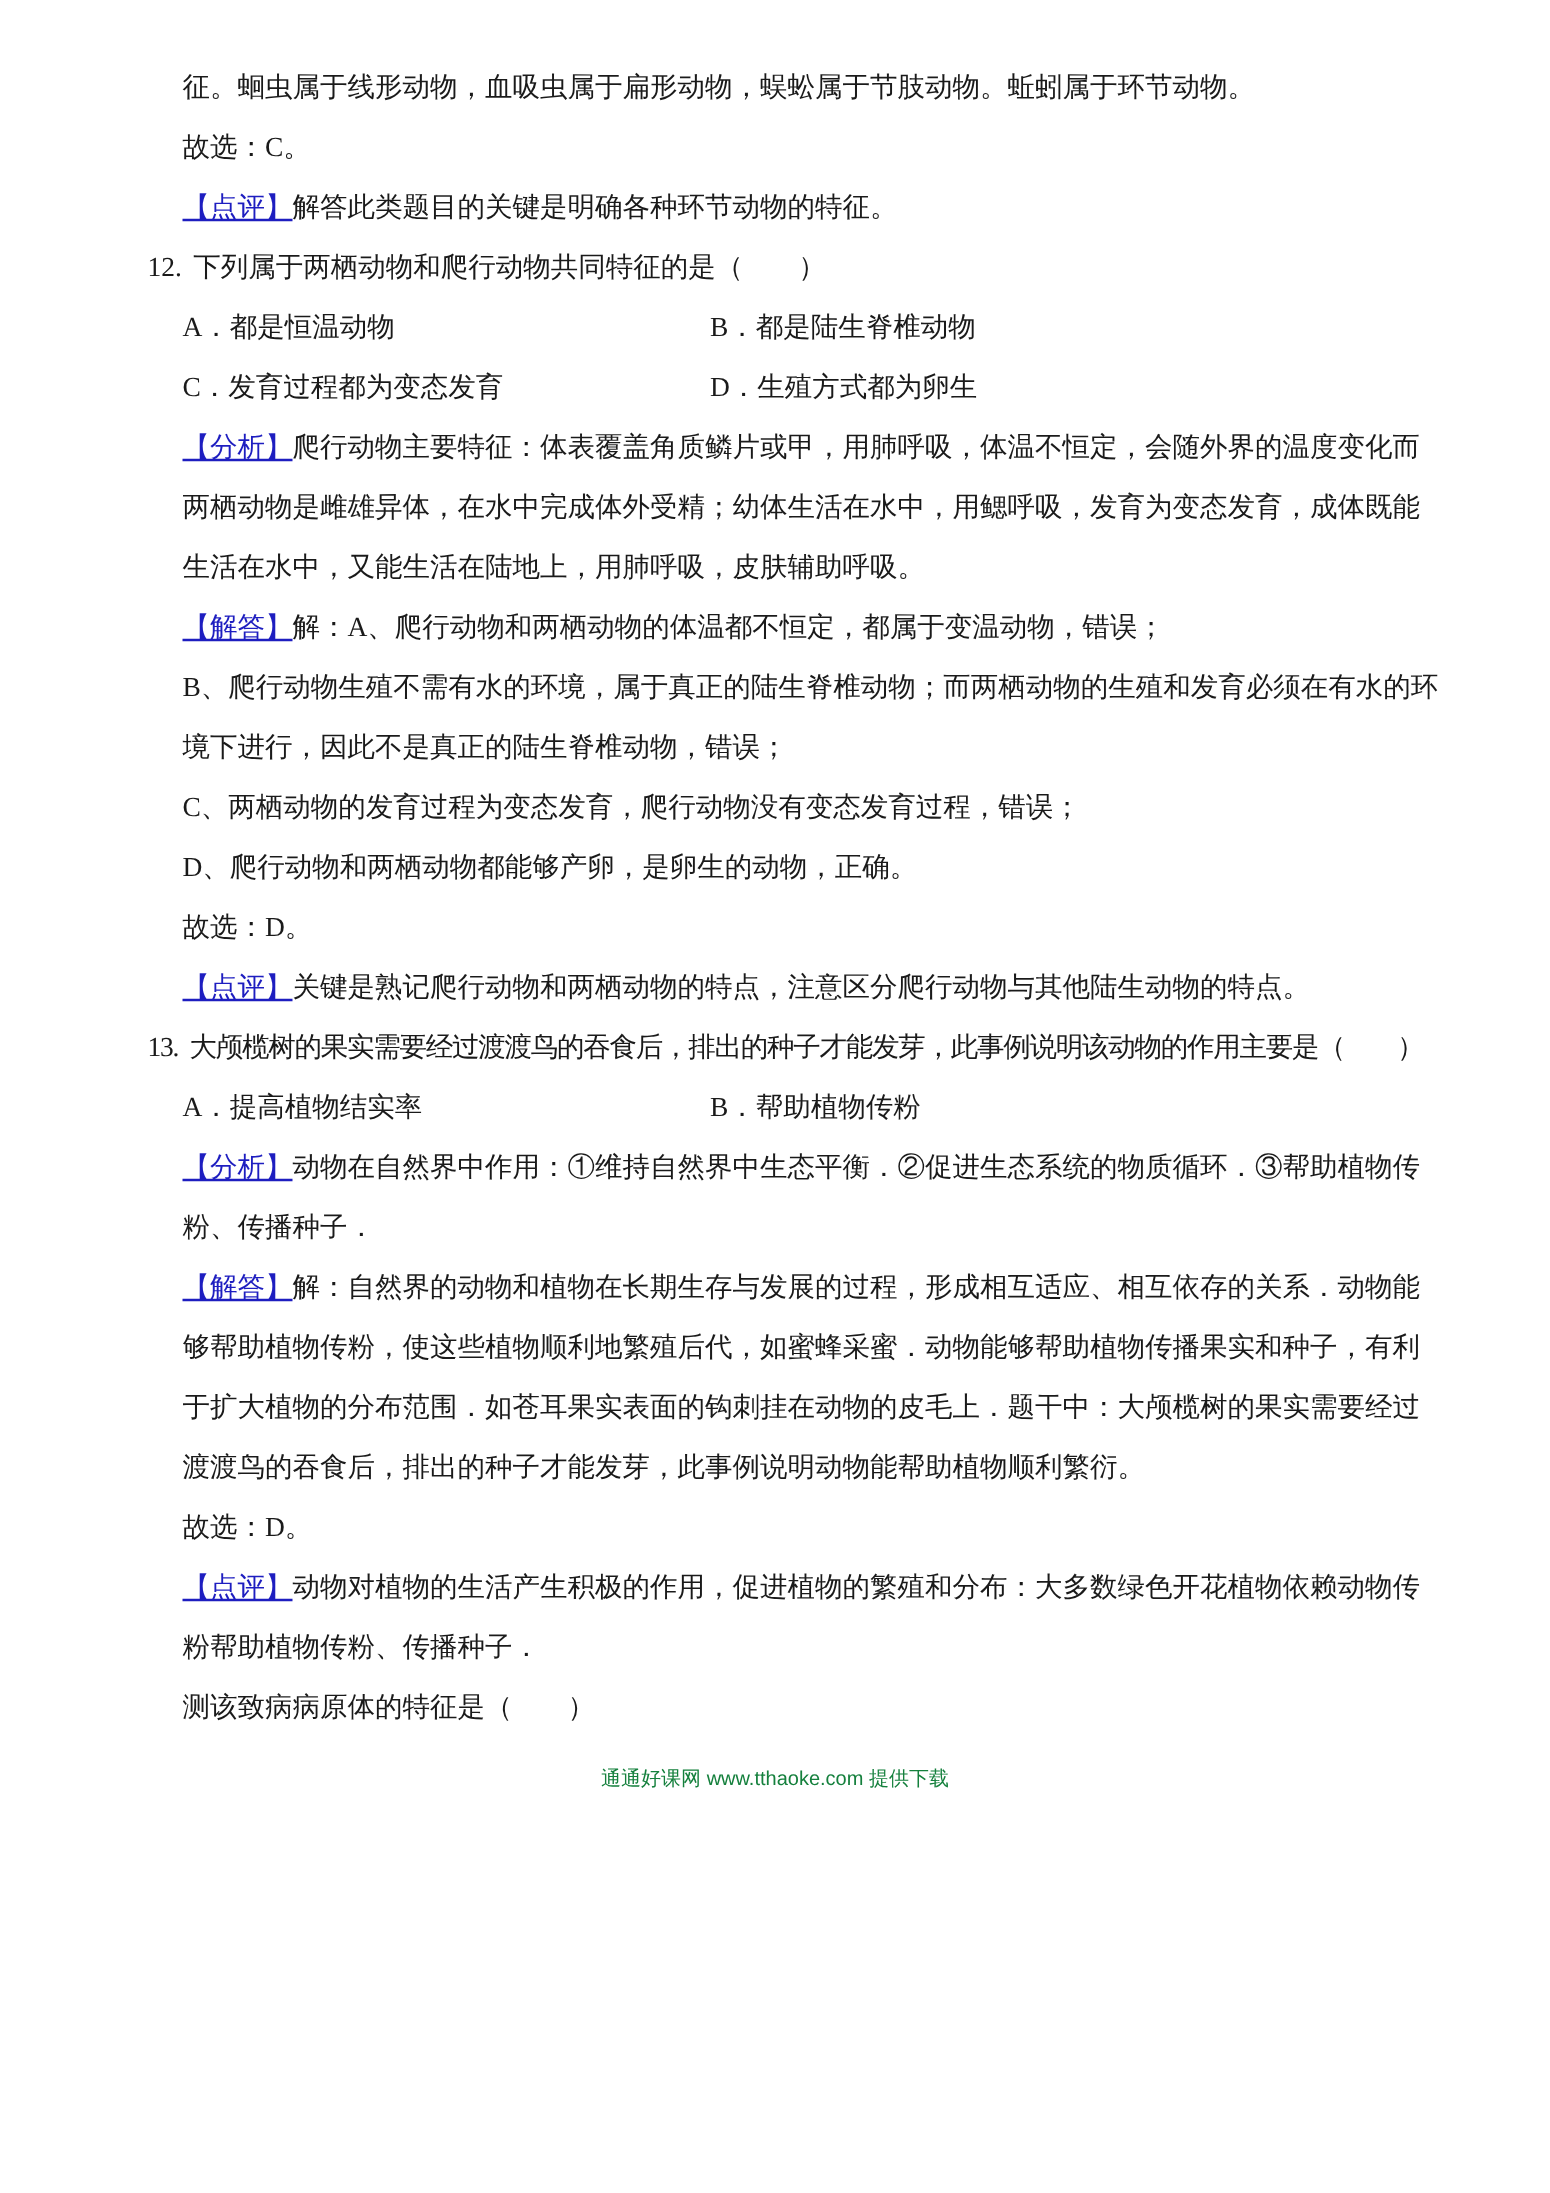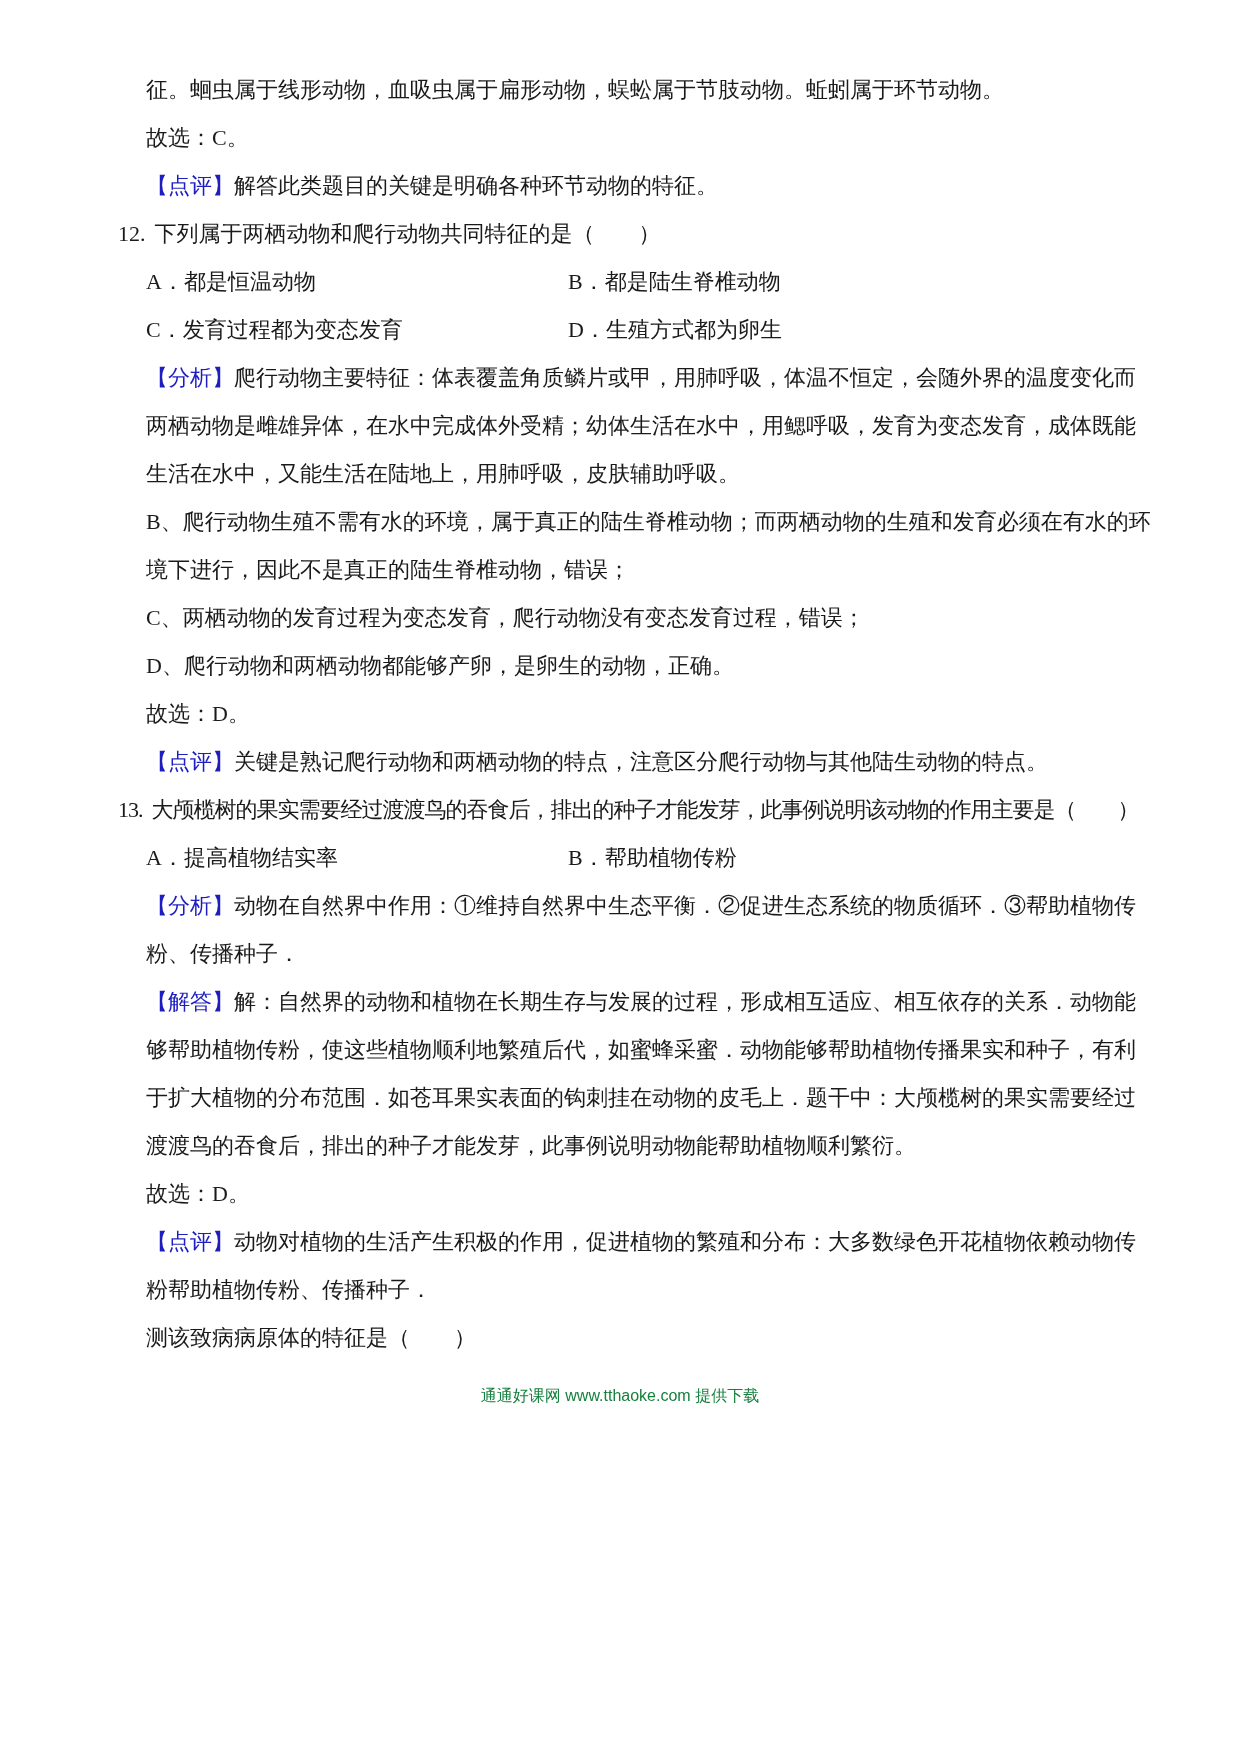--- a/index.html
+++ b/index.html
@@ -6,31 +6,31 @@
   .page {
     position: relative;
     width: 1240px;
     height: 1754px;
     margin: 0 auto;
     background: #ffffff;
     font-family: "Liberation Serif", "DejaVu Serif", serif;
     color: #1a1a1a;
     overflow: hidden;
   }
-  .content { padding-top: 46px; margin-top: 20px; }
+  .content { padding-top: 46px; }
   .line {
     height: 48px;
     line-height: 48px;
     font-size: 22px;
     white-space: nowrap;
     padding-left: 146px;
   }
   .line.qline { padding-left: 118px; }
   .qnum { display: inline-block; margin-right: 9px; }
-  .lbl { color: #1e1ec0; }
+  .lbl { color: #1e1ec0; text-decoration: underline; }
   .opt-left { display: inline-block; width: 422px; }
   .tight { letter-spacing: -1px; }
   .footer {
     margin-top: 22px;
     text-align: center;
     font-size: 16px;
     line-height: 24px;
     color: #15803d;
     font-family: "Liberation Sans", "DejaVu Sans", sans-serif;
   }
@@ -44,20 +44,21 @@
     <div class="line"><span>征。蛔虫属于线形动物，血吸虫属于扁形动物，蜈蚣属于节肢动物。蚯蚓属于环节动物。</span></div>
     <div class="line"><span>故选：C。</span></div>
     <div class="line"><span class="lbl">【点评】</span><span>解答此类题目的关键是明确各种环节动物的特征。</span></div>
 
     <div class="line qline"><span class="qnum">12.</span><span>下列属于两栖动物和爬行动物共同特征的是（　　）</span></div>
     <div class="line"><span class="opt-left">A．都是恒温动物</span><span>B．都是陆生脊椎动物</span></div>
     <div class="line"><span class="opt-left">C．发育过程都为变态发育</span><span>D．生殖方式都为卵生</span></div>
     <div class="line"><span class="lbl">【分析】</span><span>爬行动物主要特征：体表覆盖角质鳞片或甲，用肺呼吸，体温不恒定，会随外界的温度变化而</span></div>
     <div class="line"><span>两栖动物是雌雄异体，在水中完成体外受精；幼体生活在水中，用鳃呼吸，发育为变态发育，成体既能</span></div>
     <div class="line"><span>生活在水中，又能生活在陆地上，用肺呼吸，皮肤辅助呼吸。</span></div>
+    <div class="line"><span class="lbl">【解答】</span><span>解：A、爬行动物和两栖动物的体温都不恒定，都属于变温动物，错误；</span></div>
     <div class="line"><span>B、爬行动物生殖不需有水的环境，属于真正的陆生脊椎动物；而两栖动物的生殖和发育必须在有水的环</span></div>
     <div class="line"><span>境下进行，因此不是真正的陆生脊椎动物，错误；</span></div>
     <div class="line"><span>C、两栖动物的发育过程为变态发育，爬行动物没有变态发育过程，错误；</span></div>
     <div class="line"><span>D、爬行动物和两栖动物都能够产卵，是卵生的动物，正确。</span></div>
     <div class="line"><span>故选：D。</span></div>
     <div class="line"><span class="lbl">【点评】</span><span>关键是熟记爬行动物和两栖动物的特点，注意区分爬行动物与其他陆生动物的特点。</span></div>
 
     <div class="line qline tight"><span class="qnum">13.</span><span>大颅榄树的果实需要经过渡渡鸟的吞食后，排出的种子才能发芽，此事例说明该动物的作用主要是（　　）</span></div>
     <div class="line"><span class="opt-left">A．提高植物结实率</span><span>B．帮助植物传粉</span></div>
     <div class="line"><span class="lbl">【分析】</span><span>动物在自然界中作用：①维持自然界中生态平衡．②促进生态系统的物质循环．③帮助植物传</span></div>

